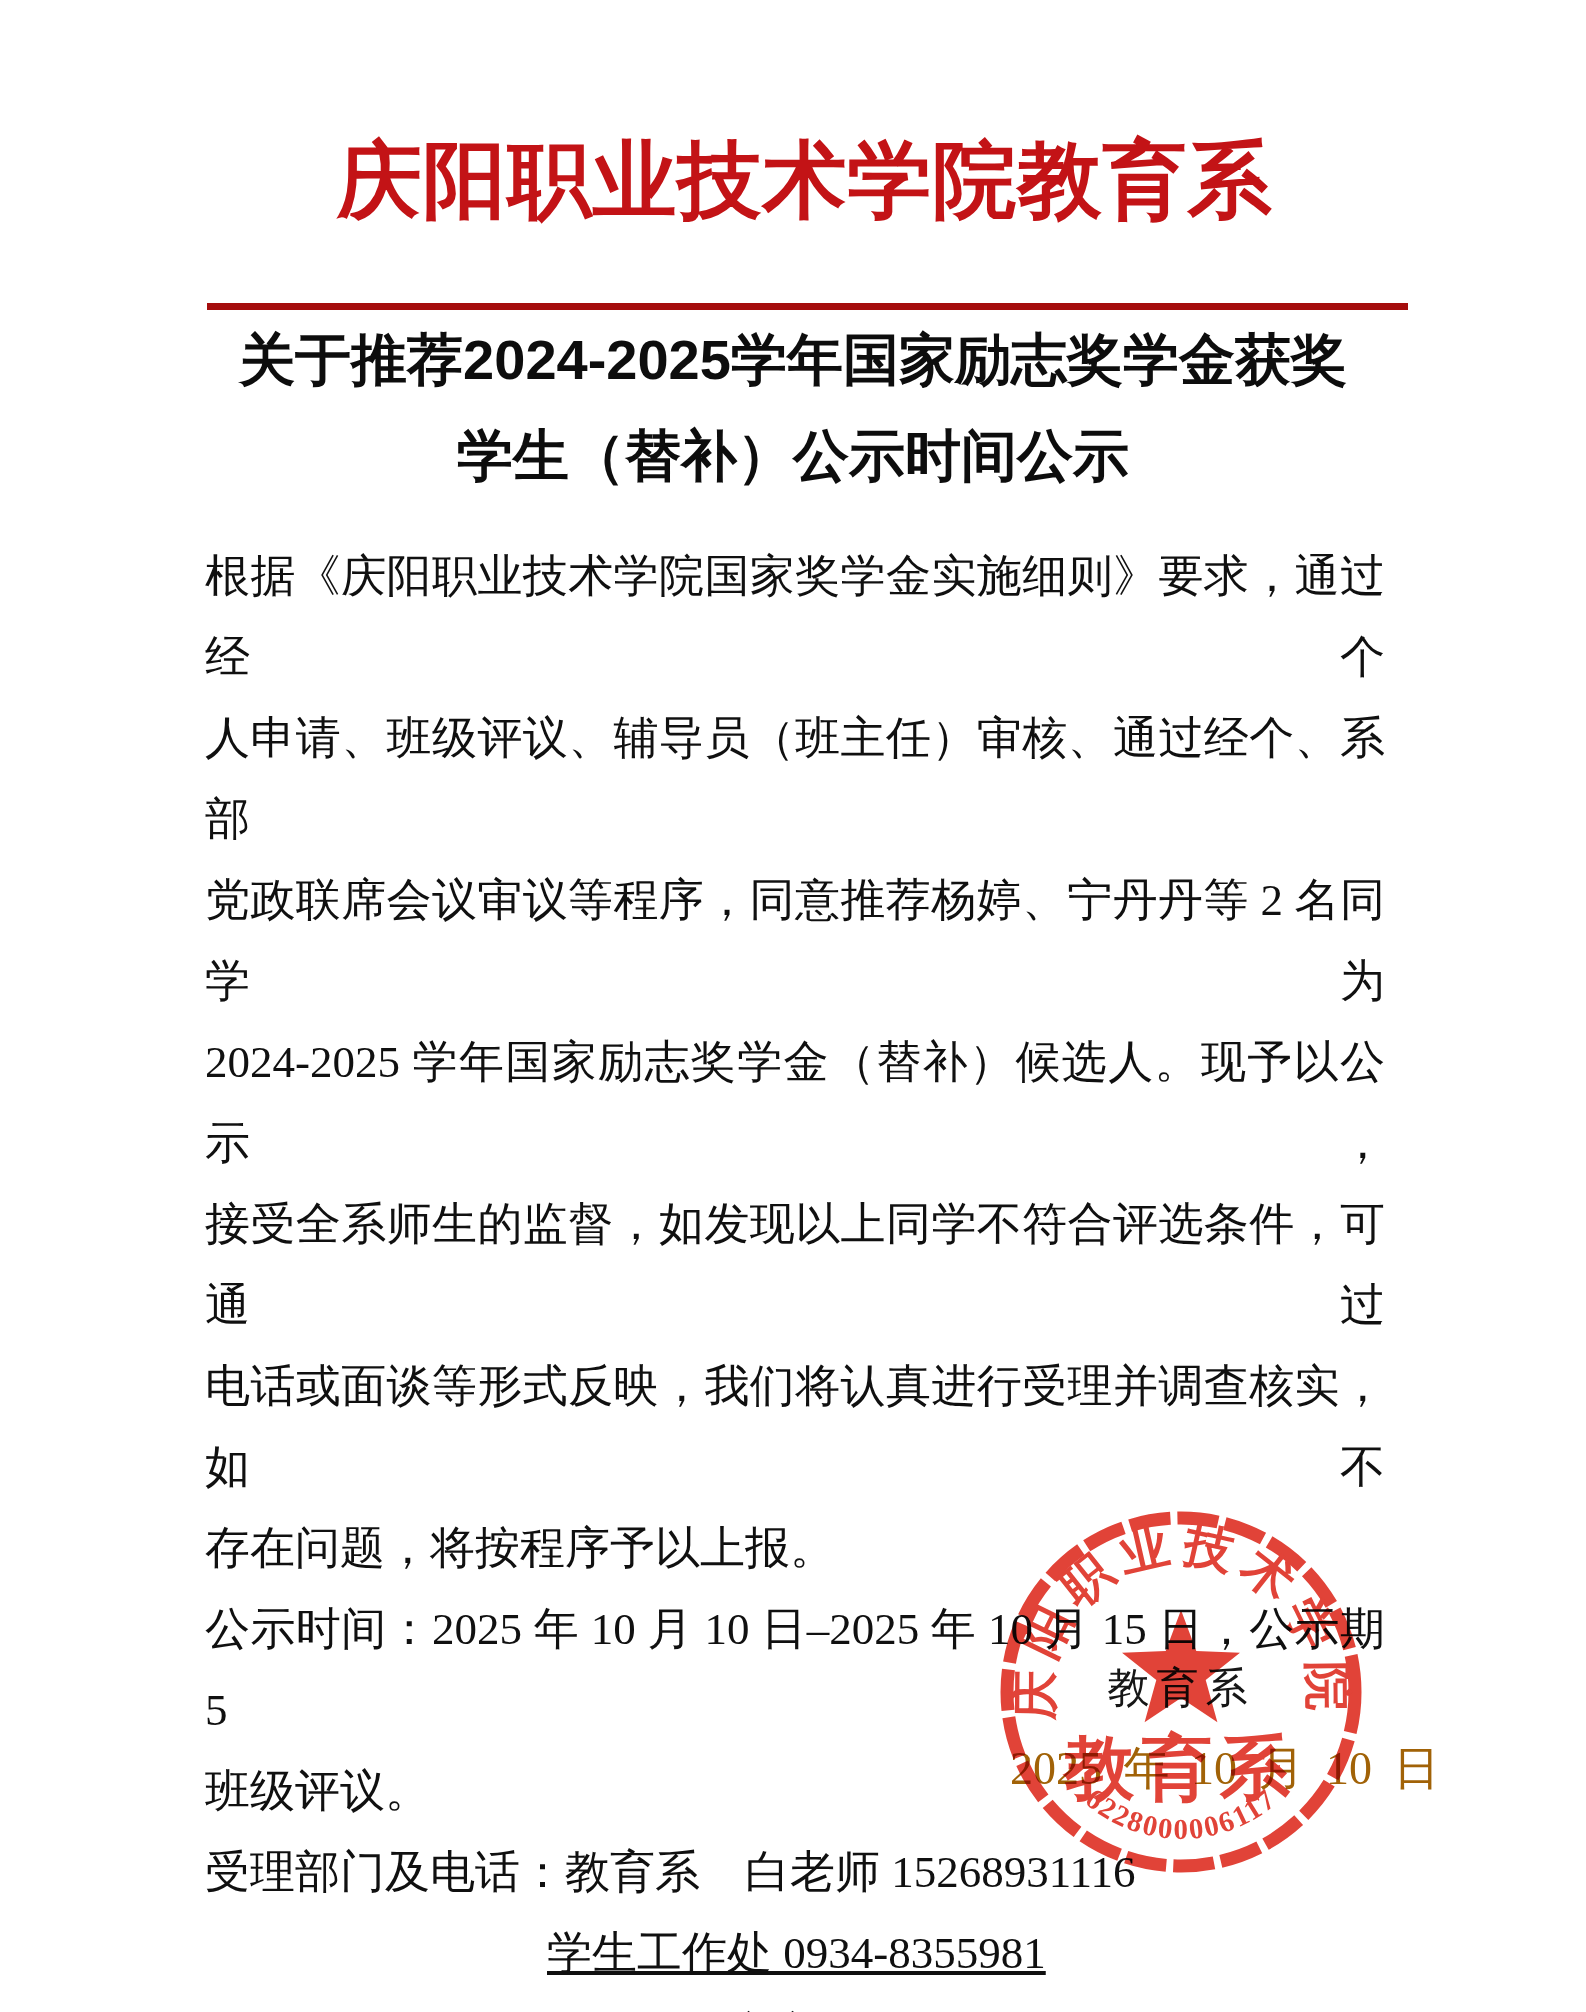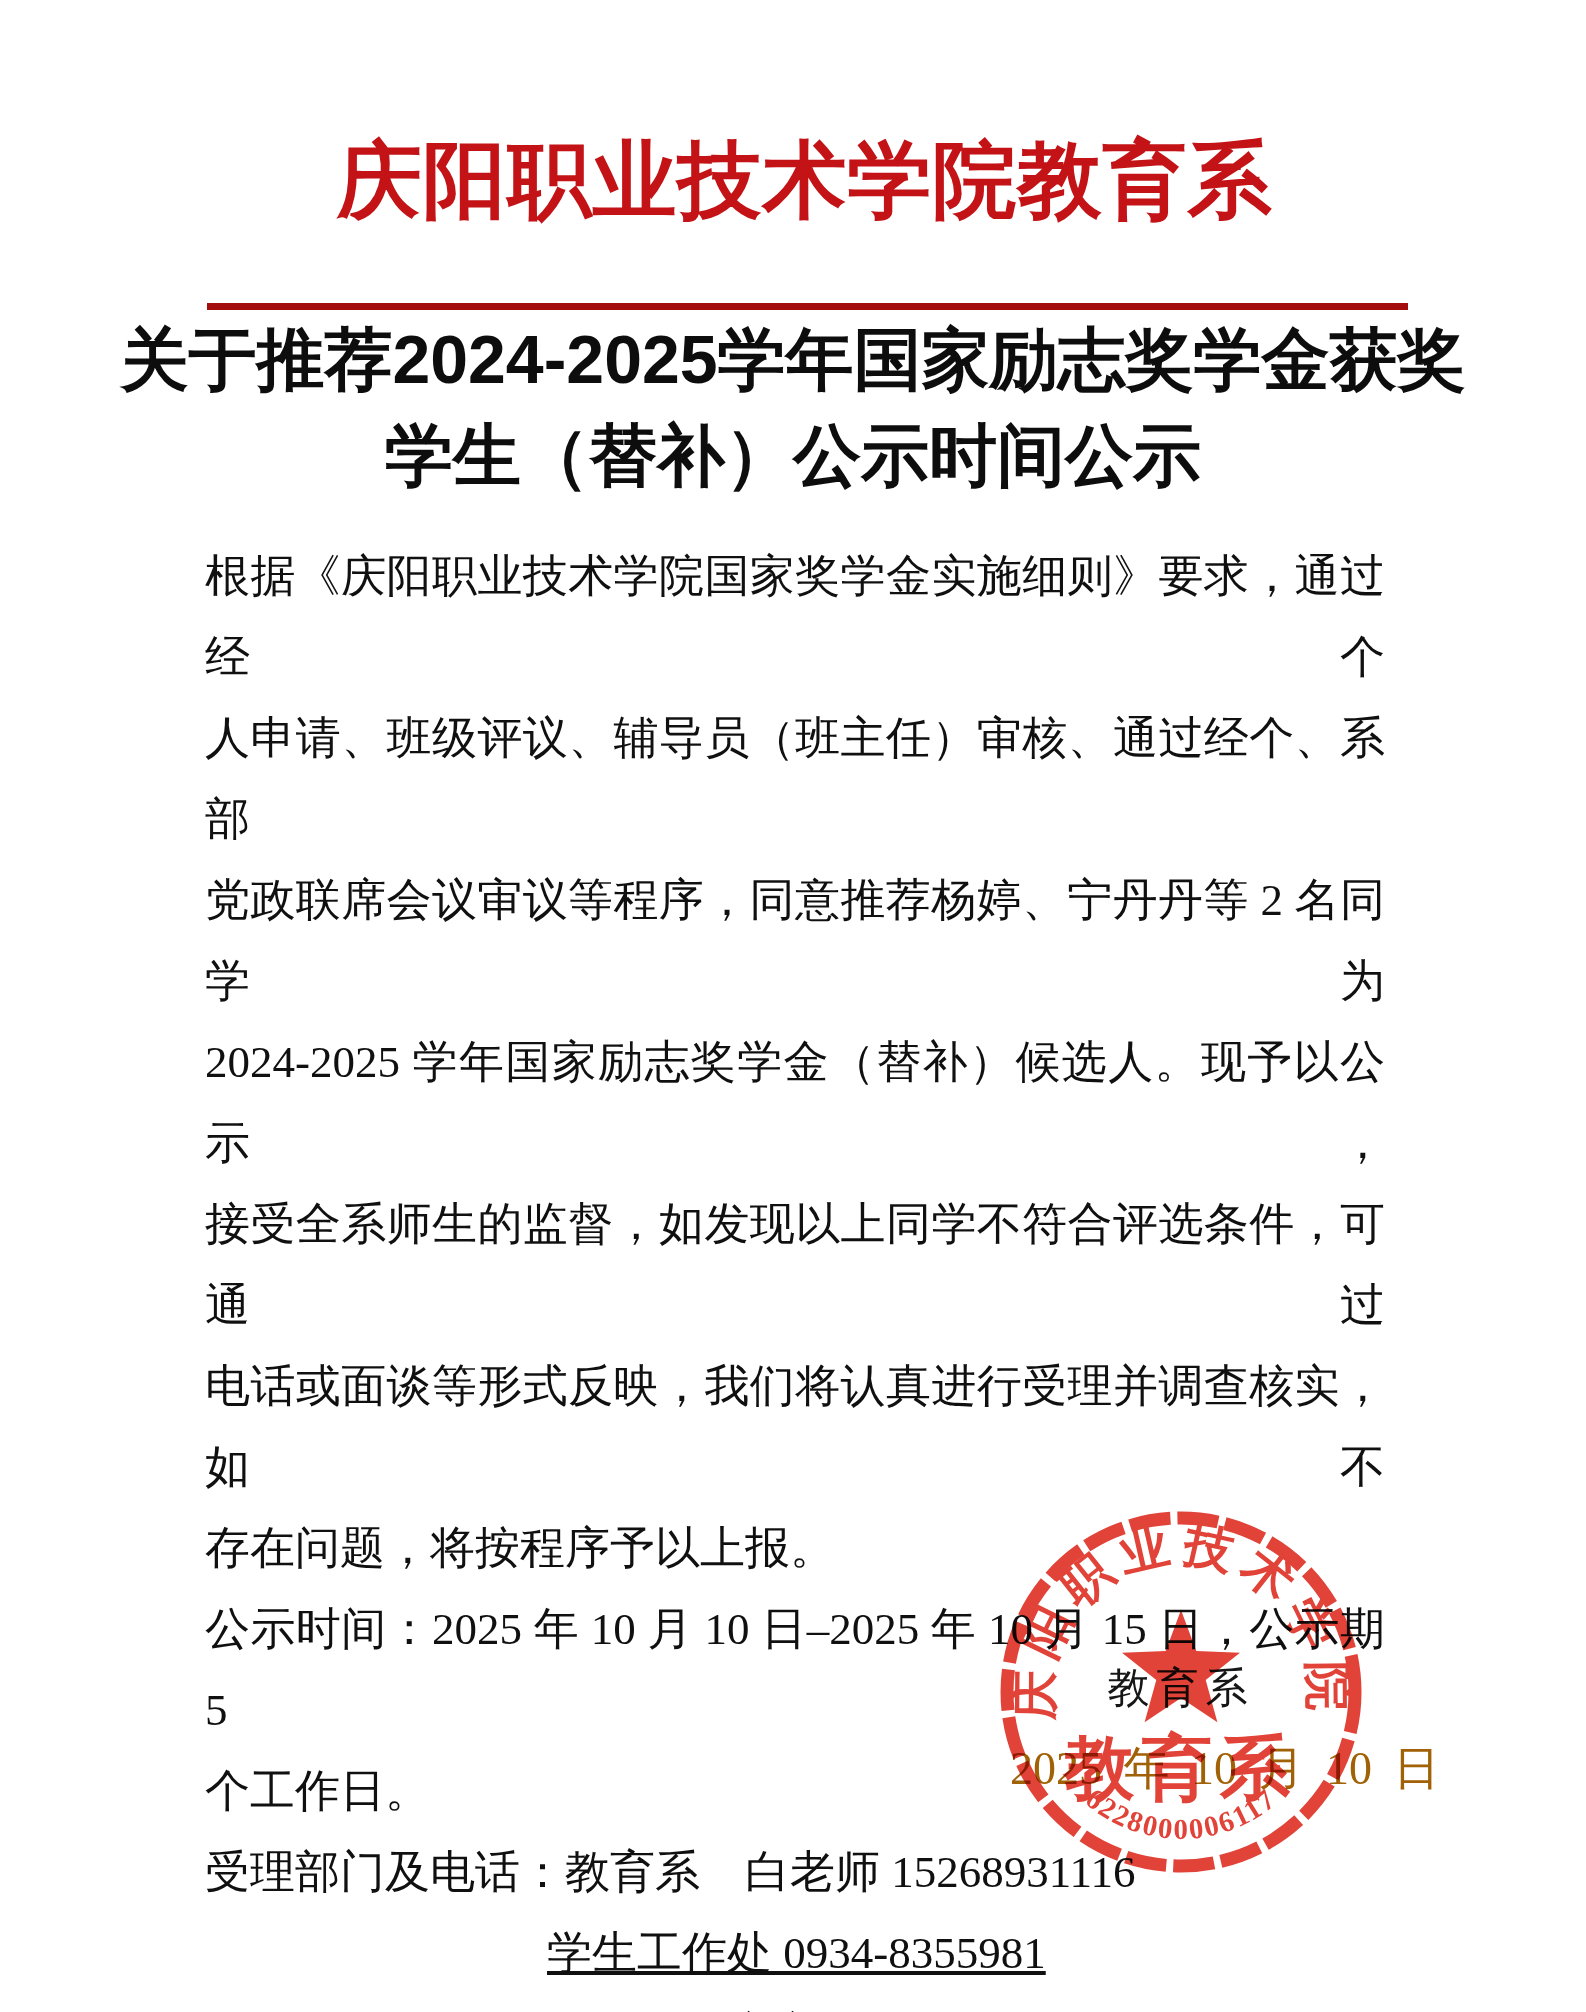--- a/index.html
+++ b/index.html
@@ -21,21 +21,21 @@
     white-space:nowrap;
   }
   .red-rule{
     position:absolute;left:207px;top:303px;
     width:1201px;height:7px;
     background:#a50d0d;
   }
   .doc-title{
     position:absolute;top:312px;left:120px;width:1346px;
     text-align:center;
-    font-size:68px;font-weight:bold;
+    font-size:56px;font-weight:bold;
     line-height:95px;
     color:#0d0d0d;
   }
   .doc-title .num,
   .doc-title .em{
     font-family:"Liberation Sans","DejaVu Sans",sans-serif;
     font-weight:900;
   }
   .body-block{
     position:absolute;left:205px;top:536px;width:1180px;
@@ -85,21 +85,21 @@
 
   <div class="body-block">
     <div class="bline j">根据《庆阳职业技术学院国家奖学金实施细则》要求，通过经个</div>
     <div class="bline j">人申请、班级评议、辅导员（班主任）审核、通过经个、系部</div>
     <div class="bline j">党政联席会议审议等程序，同意推荐杨婷、宁丹丹等 2 名同学为</div>
     <div class="bline j">2024-2025 学年国家励志奖学金（替补）候选人。现予以公示，</div>
     <div class="bline j">接受全系师生的监督，如发现以上同学不符合评选条件，可通过</div>
     <div class="bline j">电话或面谈等形式反映，我们将认真进行受理并调查核实，如不</div>
     <div class="bline">存在问题，将按程序予以上报。</div>
     <div class="bline j">公示时间：2025 年 10 月 10 日–2025 年 10 月 15 日，公示期 5</div>
-    <div class="bline">个工作日。</div>
+    <div class="bline">班级评议。</div>
     <div class="bline">受理部门及电话：教育系　白老师 15268931116</div>
     <div class="bline ind1">学生工作处 0934-8355981</div>
     <div class="bline ind2">纪检监察室 0934-8245935</div>
   </div>
 
   <svg class="seal-svg" viewBox="0 0 400 400" xmlns="http://www.w3.org/2000/svg">
     <defs>
       <path id="arcTop" d="M 72 222.6 A 130 130 0 1 1 328 222.6" fill="none"></path>
       <path id="arcBottom" d="M 97.9 305.7 A 147 147 0 0 0 302.1 305.7" fill="none"></path>
     </defs>

